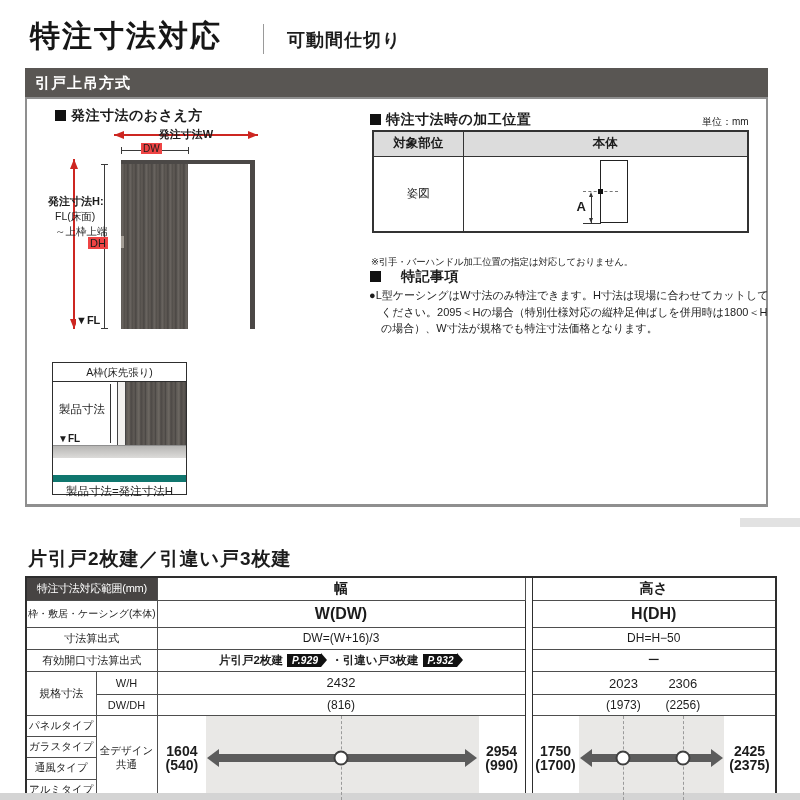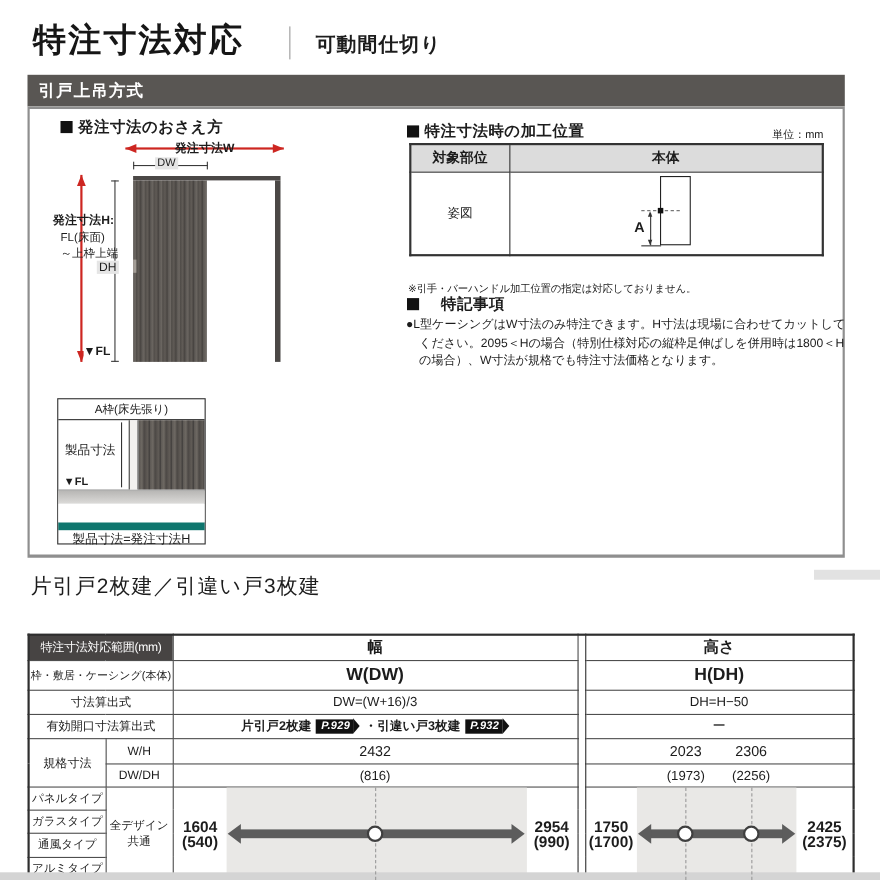--- a/index.html
+++ b/index.html
@@ -47,21 +47,21 @@
   .dimline-v::before, .dimline-v::after { content:''; position:absolute; left:-3px; height:1px; width:7px; background:#3a3a3a; }
   .dimline-v::before { top:0; } .dimline-v::after { bottom:0; }
 
   .wood {
     background:repeating-linear-gradient(90deg,#5d5955 0,#6b6661 2px,#514d49 3px,#605b56 5px,#484441 7px,#5d5955 8px);
   }
   .wood2 {
     background:repeating-linear-gradient(90deg,#5a5652 0,#6e6963 3px,#4c4845 5px,#605b56 8px,#454240 10px);
   }
 
-  .small-dim-label { font-size:10px; background:#e5e5e5; padding:0 2px; }
+  .small-dim-label { font-size:10px; background:#ef4444; padding:0 2px; }
 
   
   .proc-table { position:absolute; left:370px; top:128px; width:375px; border-collapse:collapse; table-layout:fixed;
     border:2px solid #333; font-size:12px; }
   .proc-table td { border:1px solid #333; text-align:center; vertical-align:middle; }
   .proc-table .hdr { background:#dcdcdc; font-weight:700; height:25px; font-size:12.5px; }
   .proc-table .figrow td { height:76px; }
   .proc-table .arow td { height:21px; }
   .sketch-cell { position:relative; padding:0; }
 
@@ -72,21 +72,21 @@
   .inset-floor { height:13px; background:linear-gradient(#b7b6b4,#dcdbd9); border-top:1px solid #8f8f8f; }
   .inset-gap { height:17px; background:#fff; }
   .inset-footer { height:19px; border-top:7px solid #0f766e; font-size:11.5px; text-align:center; line-height:18px; }
 
   
   .note-text { font-size:9.5px; color:#222; letter-spacing:-0.2px; }
   .bullet-text { font-size:11px; line-height:16.5px; white-space:pre-wrap; width:404px;
     padding-left:12px; text-indent:-12px; }
 
   
-  .bottom-title { left:28px; top:520px; font-size:19px; font-weight:400; letter-spacing:1px; }
+  .bottom-title { left:28px; top:546px; font-size:19px; font-weight:700; letter-spacing:1px; }
   .spec { position:absolute; left:25px; top:576px; width:750px; border-collapse:collapse; table-layout:fixed;
     border:2px solid #2e2e2e; }
   .spec td { border:1px solid #4e4e4e; text-align:center; vertical-align:middle; padding:0; font-size:12px; }
   .spec .dark { background:#474443; color:#fff; font-size:11px; letter-spacing:-0.3px; }
   .spec .colhead { font-size:14px; font-weight:700; }
   .spec .sp { border-left:1.5px solid #2e2e2e; border-right:1.5px solid #2e2e2e; background:#fff; }
   .spec .r1 td { height:23px; }
   .spec .r2 td { height:27px; }
   .spec .r3 td, .spec .r4 td { height:22px; }
   .spec .r5 td { height:23px; }

